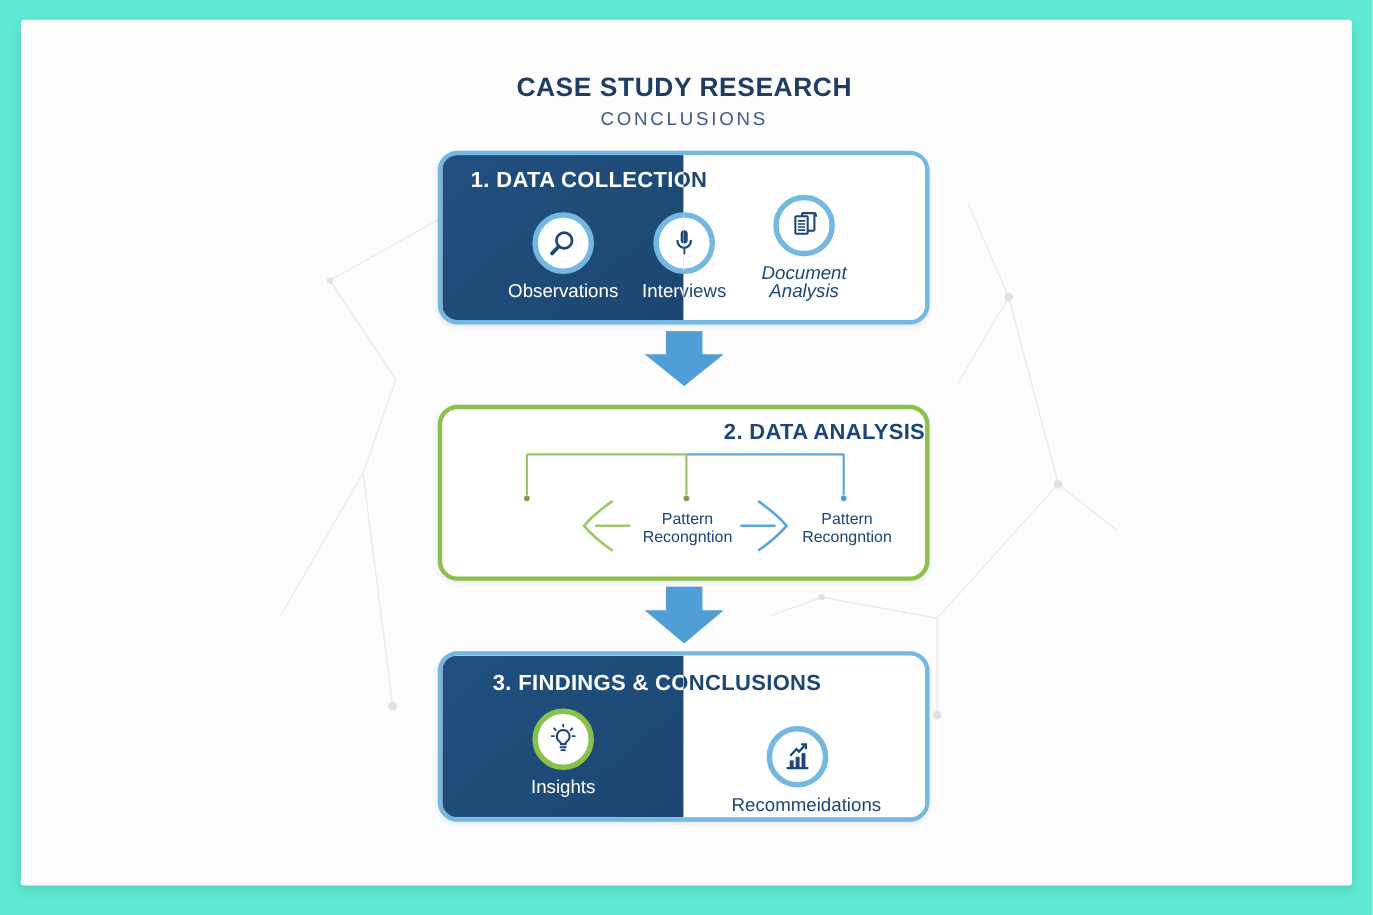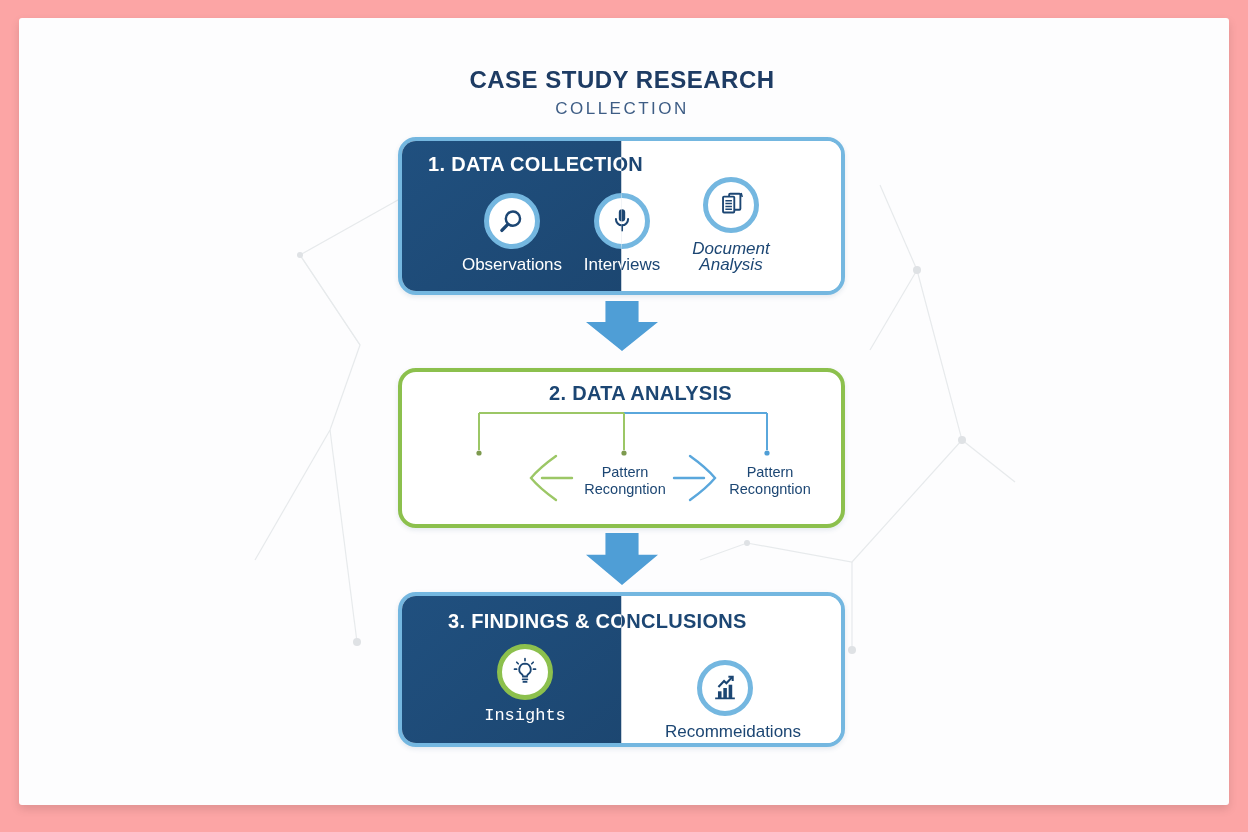--- a/index.html
+++ b/index.html
@@ -1,16 +1,16 @@
 <!DOCTYPE html>
 <html><head>
 <meta charset="utf-8">
 <style>
   html,body{margin:0;padding:0;}
-  .page{position:relative;width:1248px;height:832px;background:#fca5a5;overflow:hidden;
+  .page{position:relative;width:1248px;height:832px;background:#5eead4;overflow:hidden;
         font-family:"Liberation Sans", sans-serif;}
   .card{position:absolute;left:19px;top:18px;width:1210px;height:787px;background:#fdfdfe;
         border-radius:3px;box-shadow:0 4px 10px rgba(0,0,0,0.12);}
   .bg-decor{position:absolute;left:0;top:0;pointer-events:none;}
 
   .main-title-wrap{position:absolute;left:0;top:66px;width:1244px;text-align:center;}
   .main-title-line1{font-size:24px;font-weight:bold;color:#1e3c64;letter-spacing:0.5px;}
   .main-title-line2{font-size:17px;color:#3e5d85;letter-spacing:2.5px;margin-top:5px;}
 
   .stage-box{position:absolute;left:398px;width:439px;border:4px solid #74b7e0;border-radius:18px;
@@ -20,33 +20,33 @@
   .box2{top:368px;height:152px;border-color:#8cc04d;}
 
   .layer{position:absolute;left:0;top:0;width:100%;height:100%;}
   .layer-navy{background:linear-gradient(140deg,#20507f 0%,#1a4169 100%);color:#ffffff;
               clip-path:inset(0 50% 0 0);}
   .layer-white{background:#ffffff;color:#1c4673;clip-path:inset(0 0 0 50%);}
 
   .stage-title{position:absolute;font-weight:bold;font-size:20px;letter-spacing:0.3px;white-space:nowrap;}
   .box1 .stage-title{left:26px;top:12px;}
   .box3 .stage-title{left:46px;top:14px;}
-  .box2 .stage-title{left:0;top:10px;width:100%;text-align:center;color:#1c4673;padding-left:19px;}
+  .box2 .stage-title{left:0;top:10px;width:100%;text-align:right;color:#1c4673;}
 
   .icon-item{position:absolute;width:120px;text-align:center;}
   .icon-circle{width:46px;height:46px;border-radius:50%;background:#ffffff;margin:0 auto;
                display:flex;align-items:center;justify-content:center;}
   .ring-blue{border:5px solid #74b7e0;}
   .ring-green{border:5px solid #8cc04d;}
   .icon-label{margin-top:8px;font-size:17px;line-height:16px;}
 
   .box1 .pos-0{left:50px;top:52px;}
   .box1 .pos-1{left:160px;top:52px;}
   .box1 .pos-2{left:269px;top:36px;font-style:italic;}
-  .box3 .pos-0{left:63px;top:48px;font-family:Liberation Mono, monospace;}
+  .box3 .pos-0{left:50px;top:48px;}
   .box3 .pos-1{left:263px;top:64px;}
 
   .analysis-label{position:absolute;top:92px;width:140px;text-align:center;
                   font-size:14.5px;line-height:17px;color:#1c4673;}
   .al-0{left:6px;}  .al-1{left:153px;}  .al-2{left:298px;}
   .bracket{position:absolute;left:74px;top:38px;}
   .curve-arrow{position:absolute;top:80px;}
   .ca-left{left:118px;}  .ca-right{left:268px;}
 
   .down-arrow{position:absolute;left:586px;width:72px;height:50px;background:#4f9ed6;
@@ -75,21 +75,21 @@
       <circle cx="962" cy="440" r="4"></circle>
       <circle cx="852" cy="650" r="4"></circle>
       <circle cx="357" cy="642" r="4"></circle>
       <circle cx="300" cy="255" r="3"></circle>
       <circle cx="747" cy="543" r="3"></circle>
     </g>
   </svg>
 
   <div class="main-title-wrap">
     <div class="main-title-line1">CASE STUDY RESEARCH</div>
-    <div class="main-title-line2">COLLECTION</div>
+    <div class="main-title-line2">CONCLUSIONS</div>
   </div>
 
   <div class="stage-box box1">
 
     <div class="layer layer-navy">
       <div class="stage-title">1. DATA COLLECTION</div>
       <div class="icon-item pos-0">
         <div class="icon-circle ring-blue">
           <svg width="30" height="30" viewBox="0 0 32 32">
             <circle cx="17" cy="13.5" r="7.6" fill="none" stroke="#1c4673" stroke-width="2.6"></circle>

